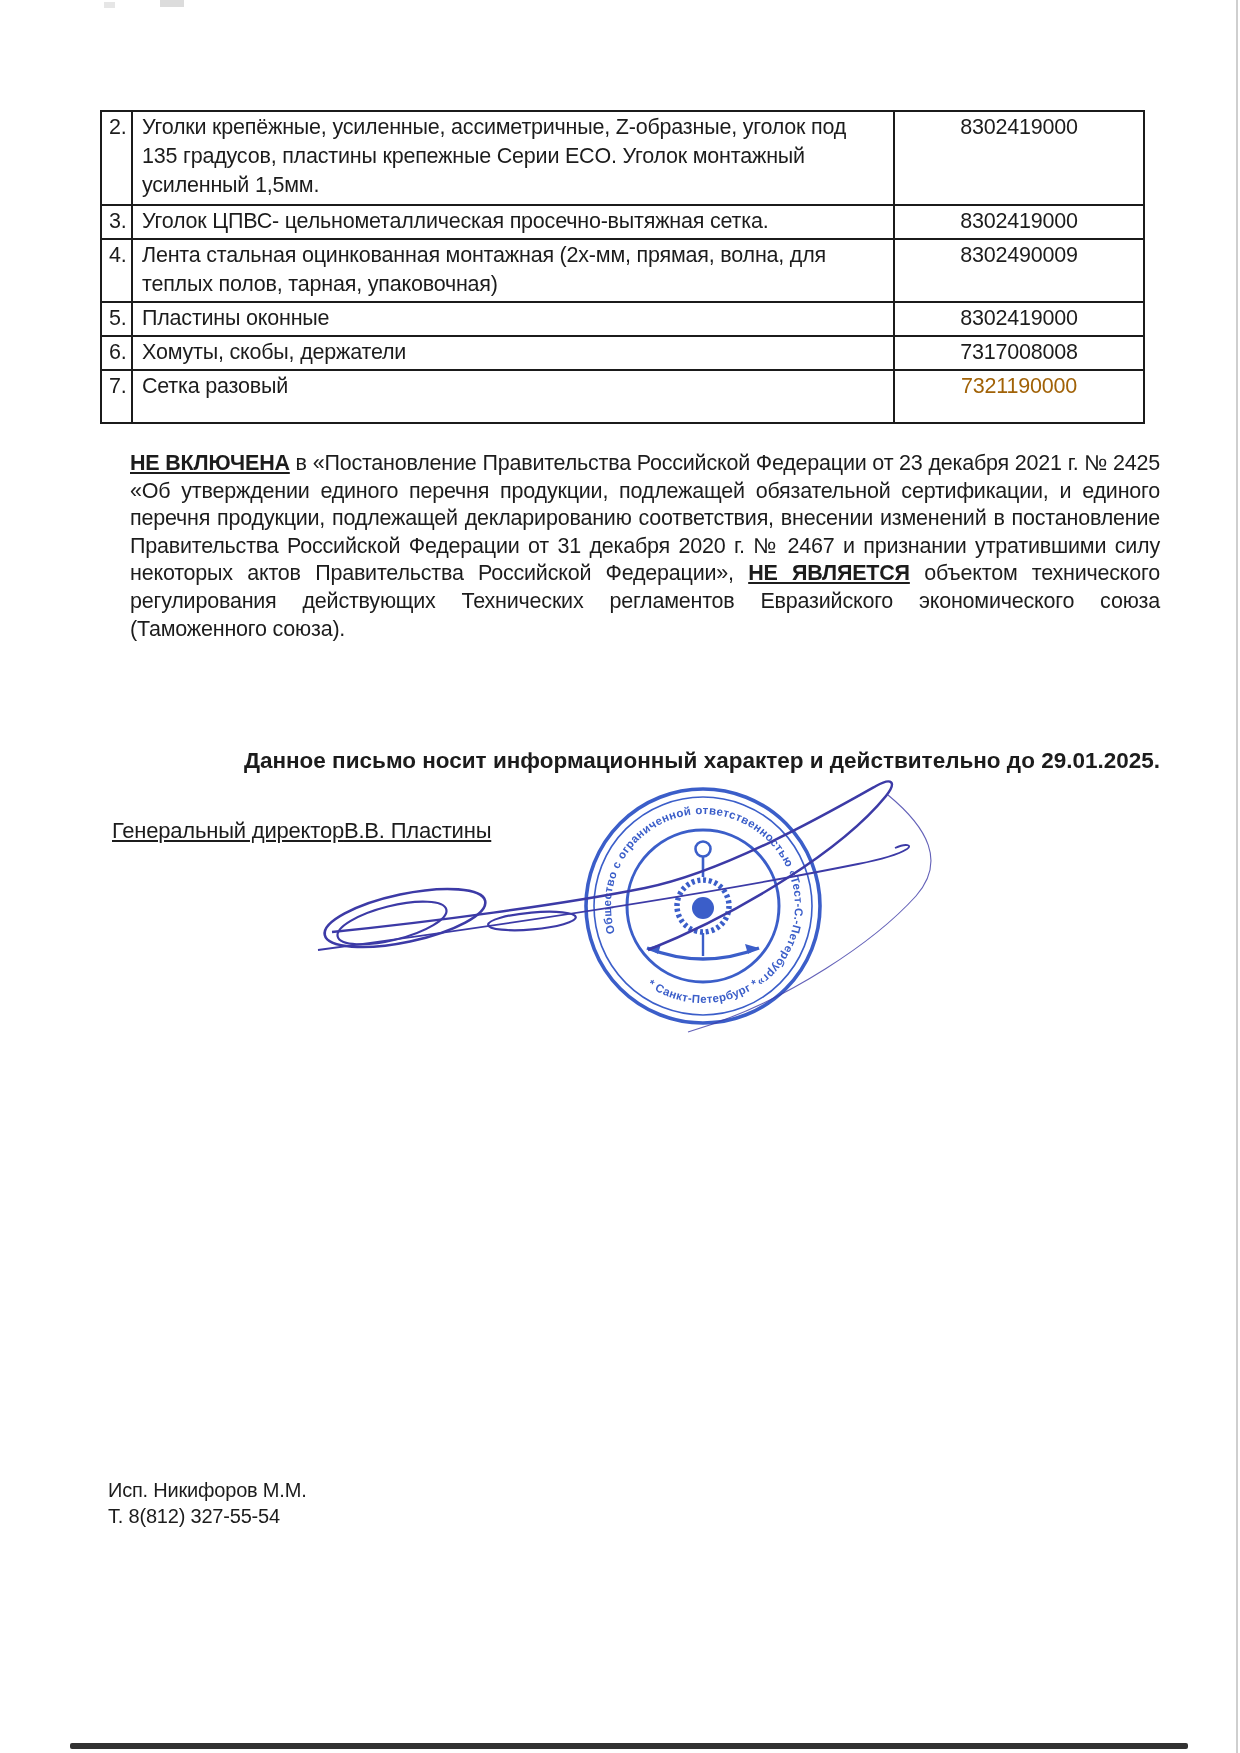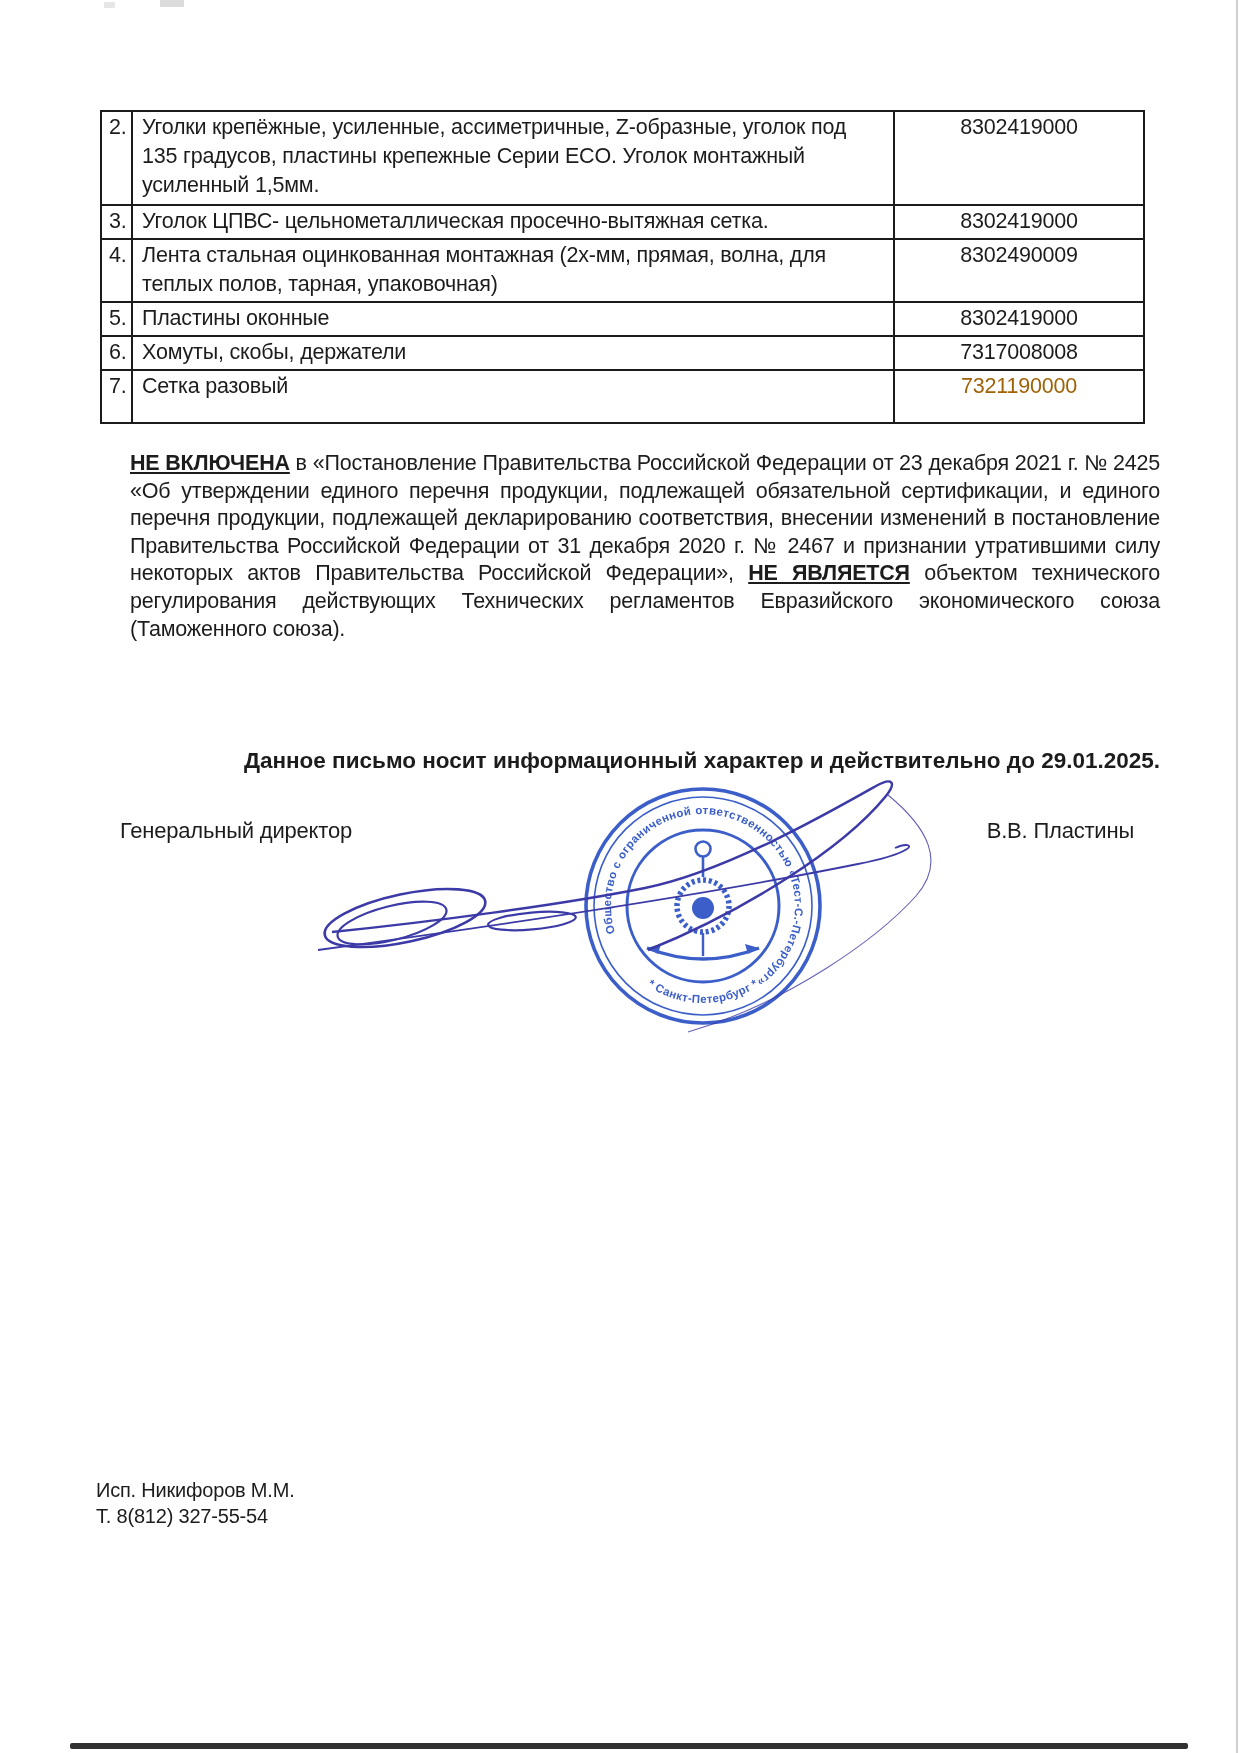--- a/index.html
+++ b/index.html
@@ -45,34 +45,34 @@
     font-size:21.5px;line-height:27.6px;
     letter-spacing:-0.2px;
     text-align:justify;
   }
   .p1{top:436px;}
   .bu{font-weight:bold;text-decoration:underline;}
   .p2{top:652px;font-style:italic;text-indent:38px;line-height:28px;}
   .p3{top:733px;font-weight:bold;font-size:22.5px;text-align:right;letter-spacing:0;}
   
   .sig-row{
-    position:absolute;left:120px;top:818px;width:1014px;
-    display:flex;justify-content:space-between;
-    font-size:22px;letter-spacing:-0.2px;
+    position:absolute;left:112px;top:818px;width:1014px;
+    display:flex;justify-content:flex-start;
+    font-size:22px;letter-spacing:-0.2px;text-decoration:underline;
   }
   
   .stamp-svg{position:absolute;left:553px;top:756px;width:300px;height:300px;opacity:.92;}
   .sign-svg{position:absolute;left:0;top:0;width:1240px;height:1753px;}
   .stamp-ring-text{
     font-family:"Liberation Sans","DejaVu Sans",sans-serif;
     font-size:11.5px;font-weight:bold;letter-spacing:0.4px;
   }
   
   .footer{
-    position:absolute;left:96px;top:1477px;
+    position:absolute;left:108px;top:1477px;
     font-size:20px;line-height:26px;letter-spacing:-0.2px;
   }
   
   .edge-right{position:absolute;left:1236px;top:0;width:2px;height:1753px;background:#cfcfcf;}
   .edge-bottom{position:absolute;left:70px;top:1743px;width:1118px;height:6px;background:#323232;border-radius:2px;}
   .speck-a{position:absolute;left:160px;top:0;width:24px;height:7px;background:#dcdcdc;}
   .speck-b{position:absolute;left:104px;top:2px;width:11px;height:6px;background:#e6e6e6;}
 </style>
 </head>
 <body>

